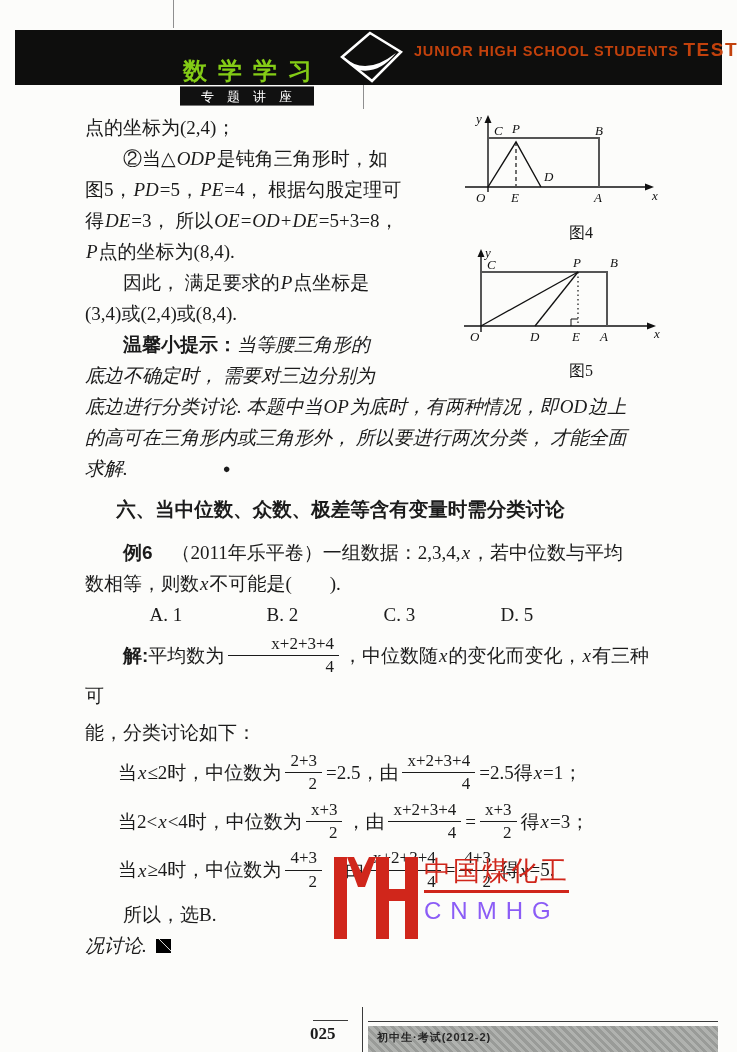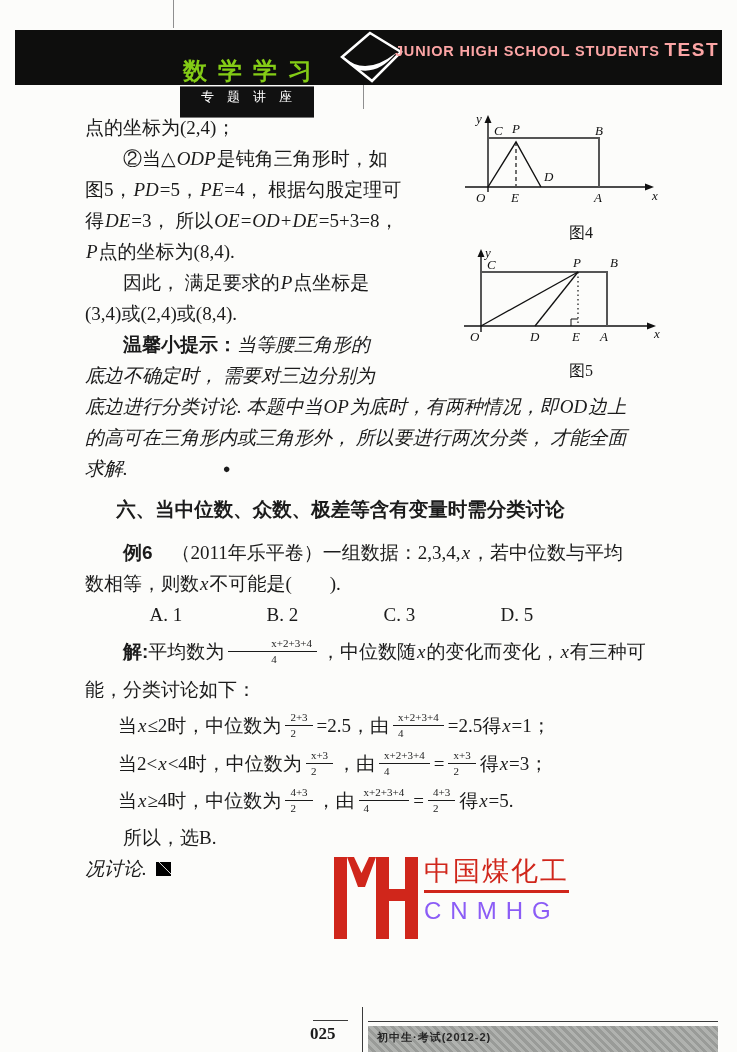--- a/index.html
+++ b/index.html
@@ -7,24 +7,24 @@
     width:737px;height:1052px;position:relative;overflow:hidden;
     background:#fcfcfa;color:#1b1b1b;
     font-family:"Liberation Serif","DejaVu Serif",serif;
   }
   .regmark{position:absolute;width:1px;background:#8f8f8f;}
   
   .banner{position:absolute;left:15px;top:30px;width:707px;height:55px;background:#0e0e0d;}
   .masthead-cn{position:absolute;left:168px;top:25px;color:#84cc16;font-size:24px;font-weight:bold;
     letter-spacing:11px;font-family:"Liberation Sans","DejaVu Sans",sans-serif;white-space:nowrap;}
   .masthead-logo{position:absolute;left:318px;top:0px;}
-  .masthead-en{position:absolute;left:380px;top:9px;color:#fca5a5;font-weight:bold;font-size:14.5px;
+  .masthead-en{position:absolute;left:399px;top:9px;color:#c2410c;font-weight:bold;font-size:14.5px;
     letter-spacing:0.8px;font-family:"Liberation Sans","DejaVu Sans",sans-serif;white-space:nowrap;}
   .masthead-en .test{font-size:19px;letter-spacing:1.5px;}
-  .subtitle{position:absolute;left:180px;top:86px;width:134px;height:32px;background:#111;
+  .subtitle{position:absolute;left:180px;top:86px;width:134px;height:20px;background:#111;
     color:#fff;font-size:13px;line-height:20px;letter-spacing:13px;text-align:center;
     font-family:"Liberation Sans","DejaVu Sans",sans-serif;box-sizing:border-box;padding-left:12px;
     border-top:1px solid #777;border-bottom:1px solid #777;}
   
   .content{position:absolute;left:85px;top:112px;width:582px;font-size:19px;line-height:31px;}
   .figures{float:right;width:212px;margin-left:6px;}
   .fig{margin:0 0 4px 0;text-align:center;}
   .fig svg{display:block;margin:0 auto;}
   .figcap{font-size:16px;line-height:18px;text-align:center;margin-left:40px;}
   .fig text{font-family:"Liberation Serif","DejaVu Serif",serif;font-style:italic;font-size:13px;fill:#111;}
@@ -32,21 +32,21 @@
   .indent{text-indent:2em;}
   .kai{font-style:italic;}
   .blabel{font-weight:bold;font-style:normal;font-family:"Liberation Sans","DejaVu Sans",sans-serif;}
   .var{font-style:italic;padding:0 1px;}
   .heading{font-weight:bold;font-family:"Liberation Sans","DejaVu Sans",sans-serif;
     margin:10px 0 12px 0;text-indent:1.6em;font-size:19.5px;}
   .options{margin:0 0 4px 0;text-indent:1.7em;}
   .opt{display:inline-block;min-width:117px;}
   .mathline{margin:6px 0;}
   .case{margin:5px 0;padding-left:33px;}
-  .frac{display:inline-block;vertical-align:middle;text-align:left;font-size:11px;
+  .frac{display:inline-block;vertical-align:middle;text-align:right;font-size:17px;
     line-height:1.2;margin:0 4px;transform:translateY(-2px);}
   .frac .num{display:block;padding:0 5px 1px;}
   .frac .den{display:block;border-top:1.5px solid #1b1b1b;padding:1px 5px 0;}
   .dotmark{display:inline-block;margin-left:95px;font-size:13px;font-style:normal;vertical-align:2px;}
   .endmark{display:inline-block;width:15px;height:14px;margin-left:9px;vertical-align:-1px;
     background:linear-gradient(45deg,#000 55%,#fcfcfa 58%,#000 62%);}
   
   .watermark{position:absolute;left:334px;top:853px;display:flex;align-items:flex-start;gap:2px;
     pointer-events:none;}
   .wm-text{padding-top:2px;}

